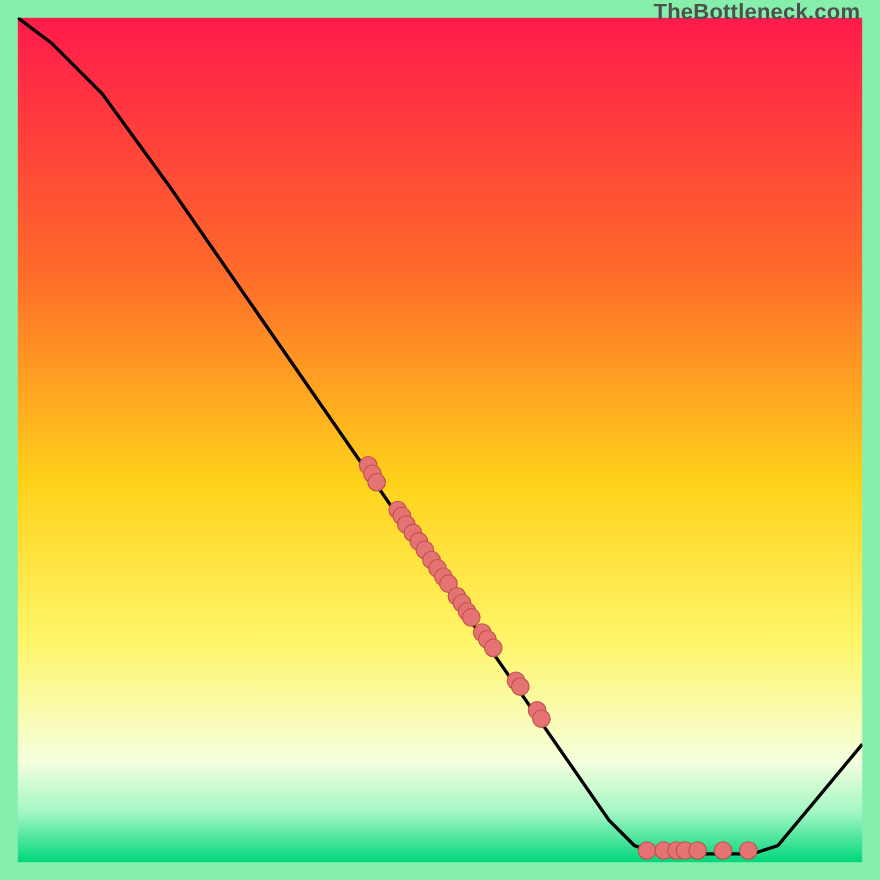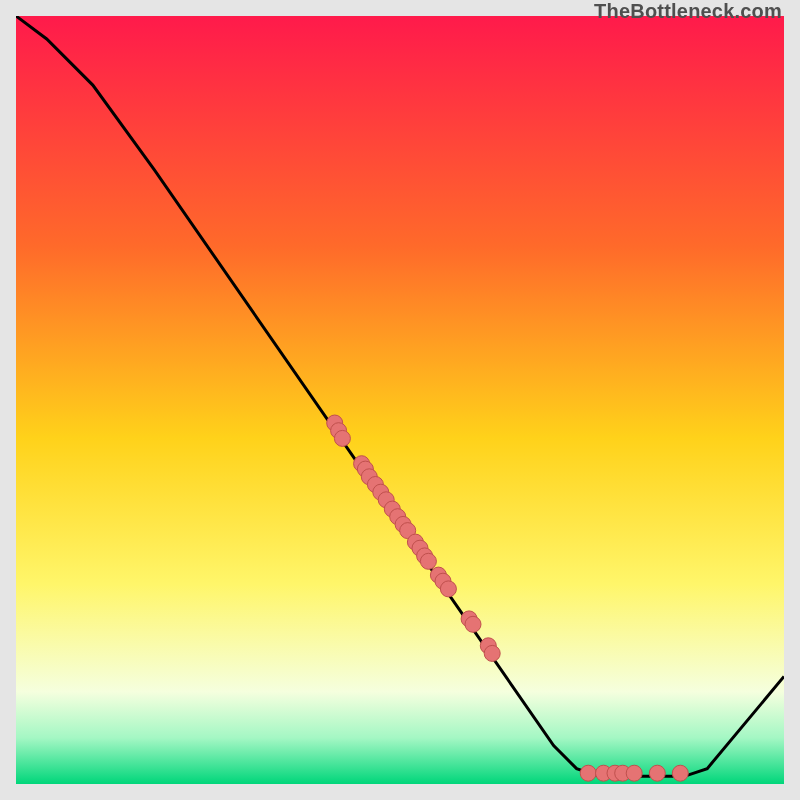--- a/index.html
+++ b/index.html
@@ -7,21 +7,21 @@
     padding: 0;
     width: 800px;
     height: 800px;
     background: #000;
     overflow: hidden;
   }
   .stage {
     position: relative;
     width: 800px;
     height: 800px;
-    background: #e5e5e5;
+    background: #86efac;
   }
   .plot {
     position: absolute;
     left: 16px;
     top: 16px;
     width: 768px;
     height: 768px;
   }
   .gradient {
     position: absolute;

